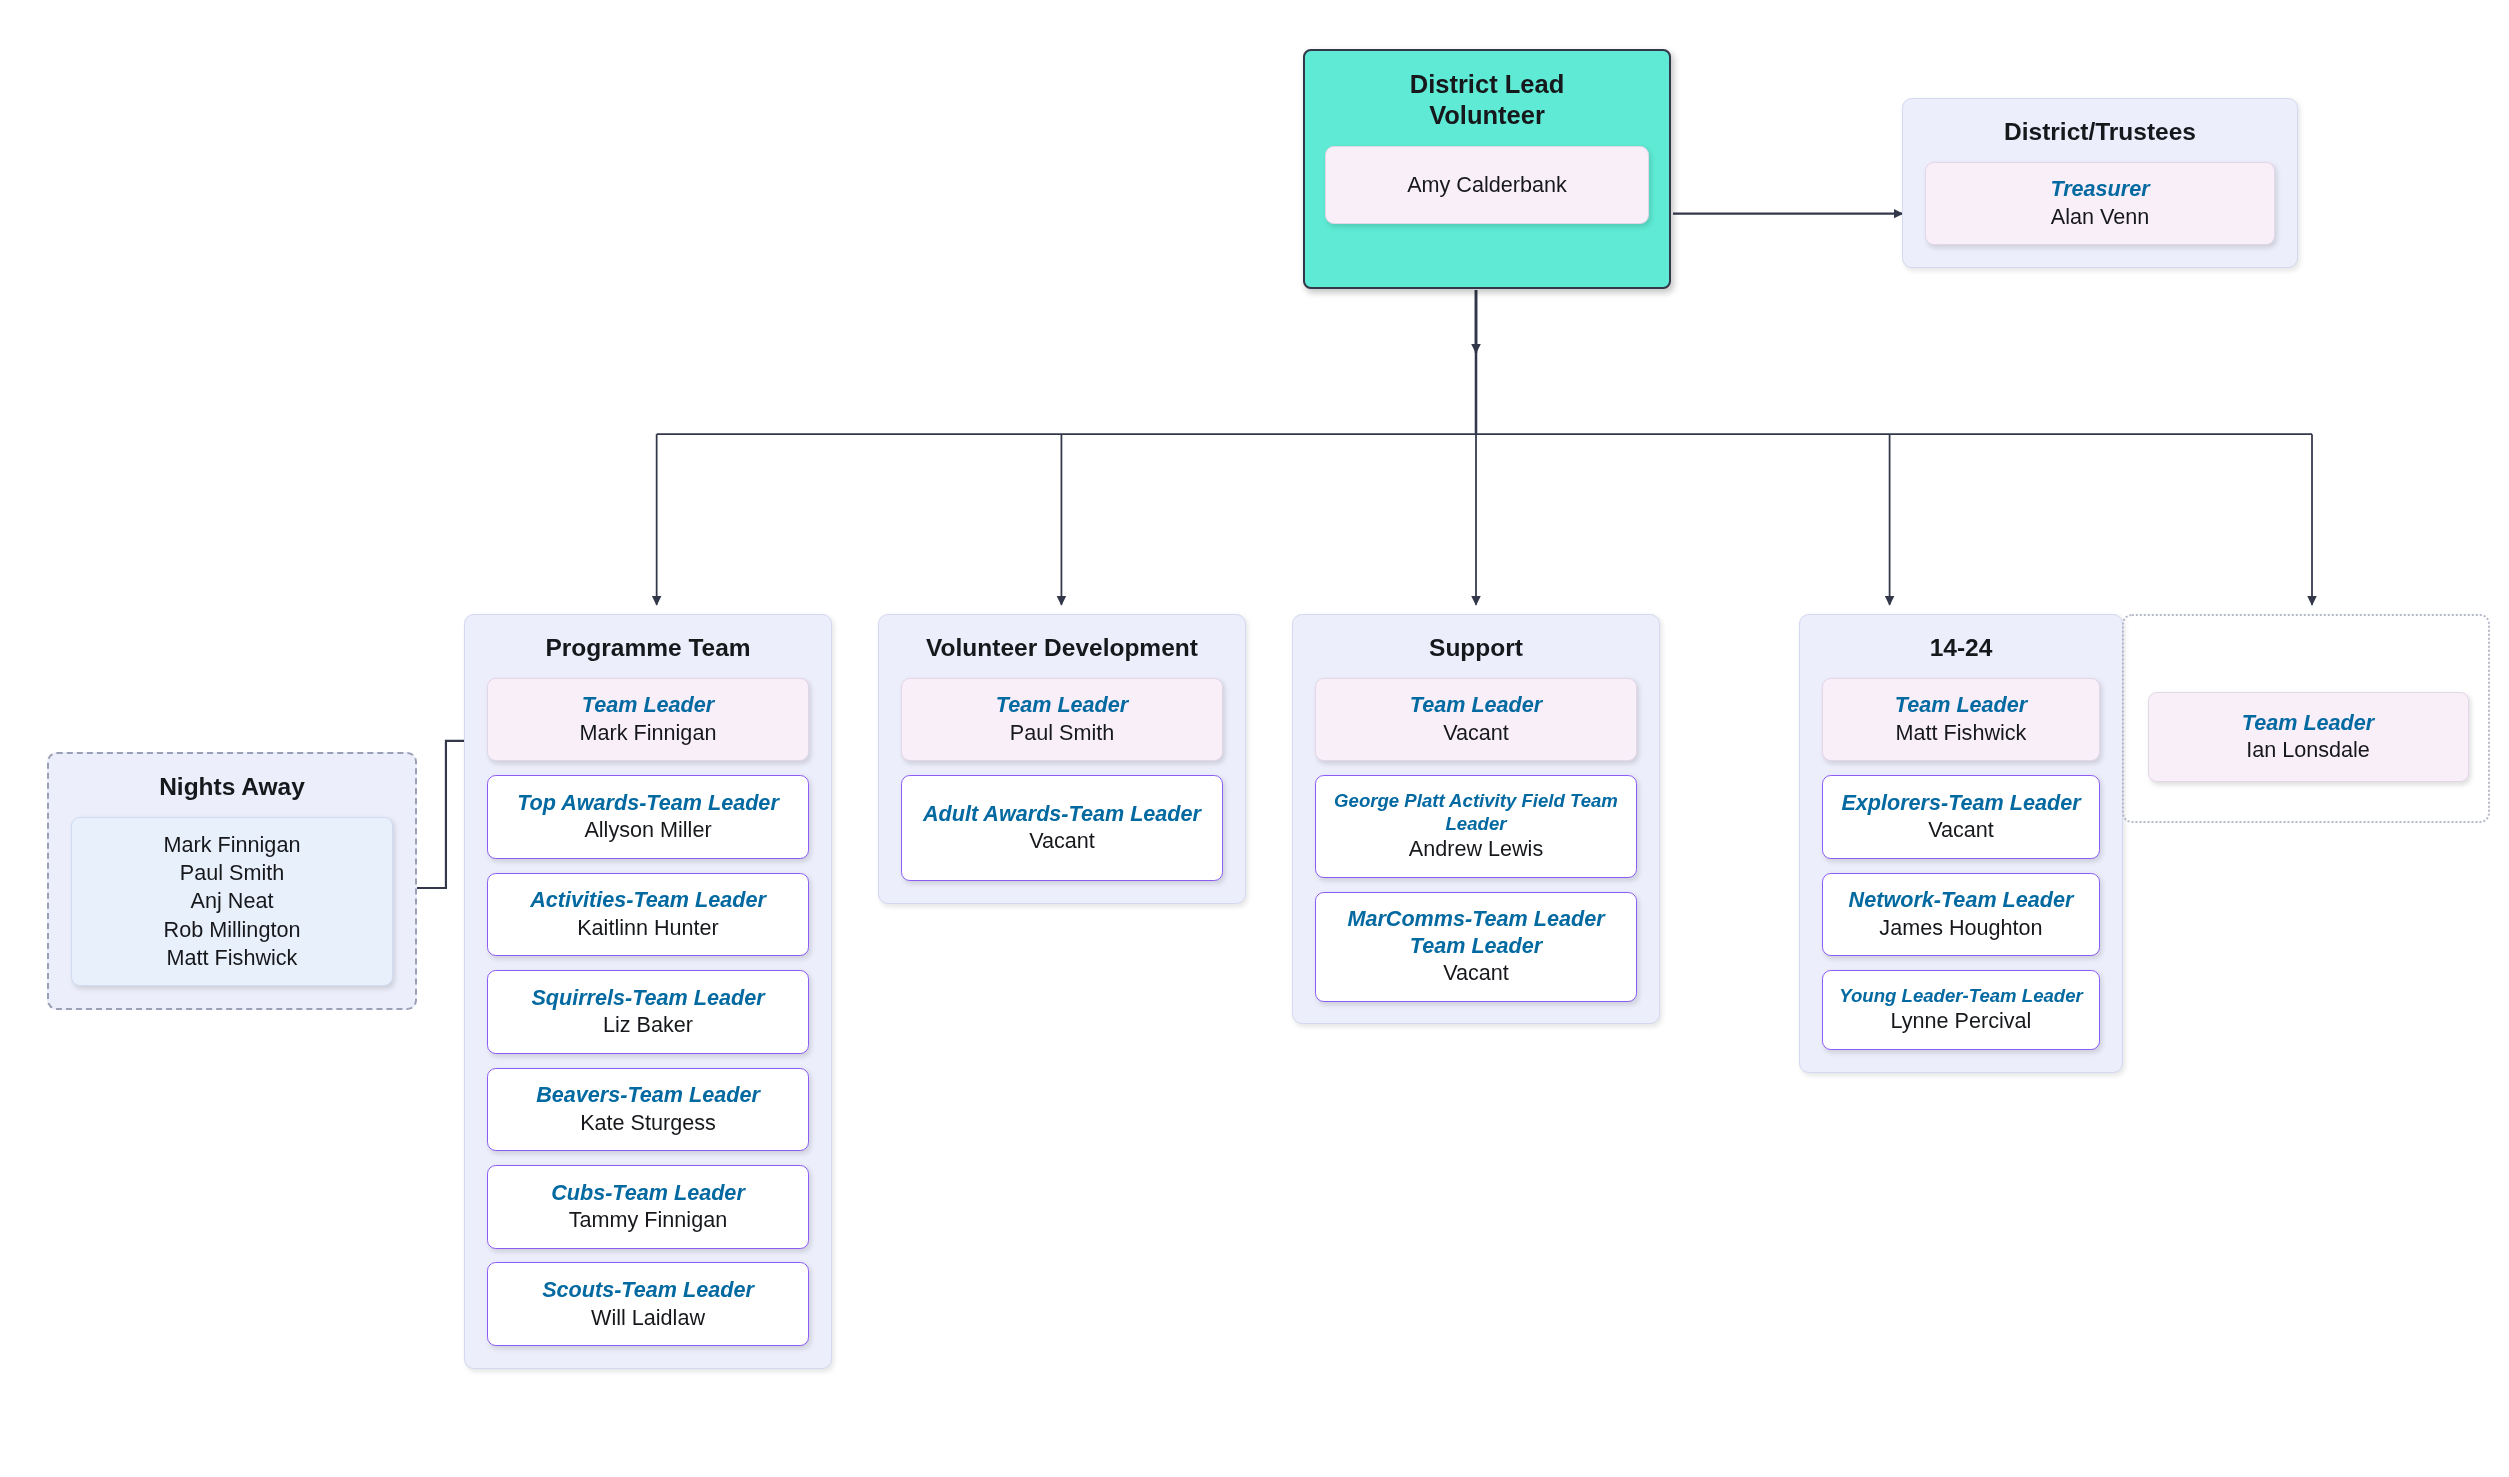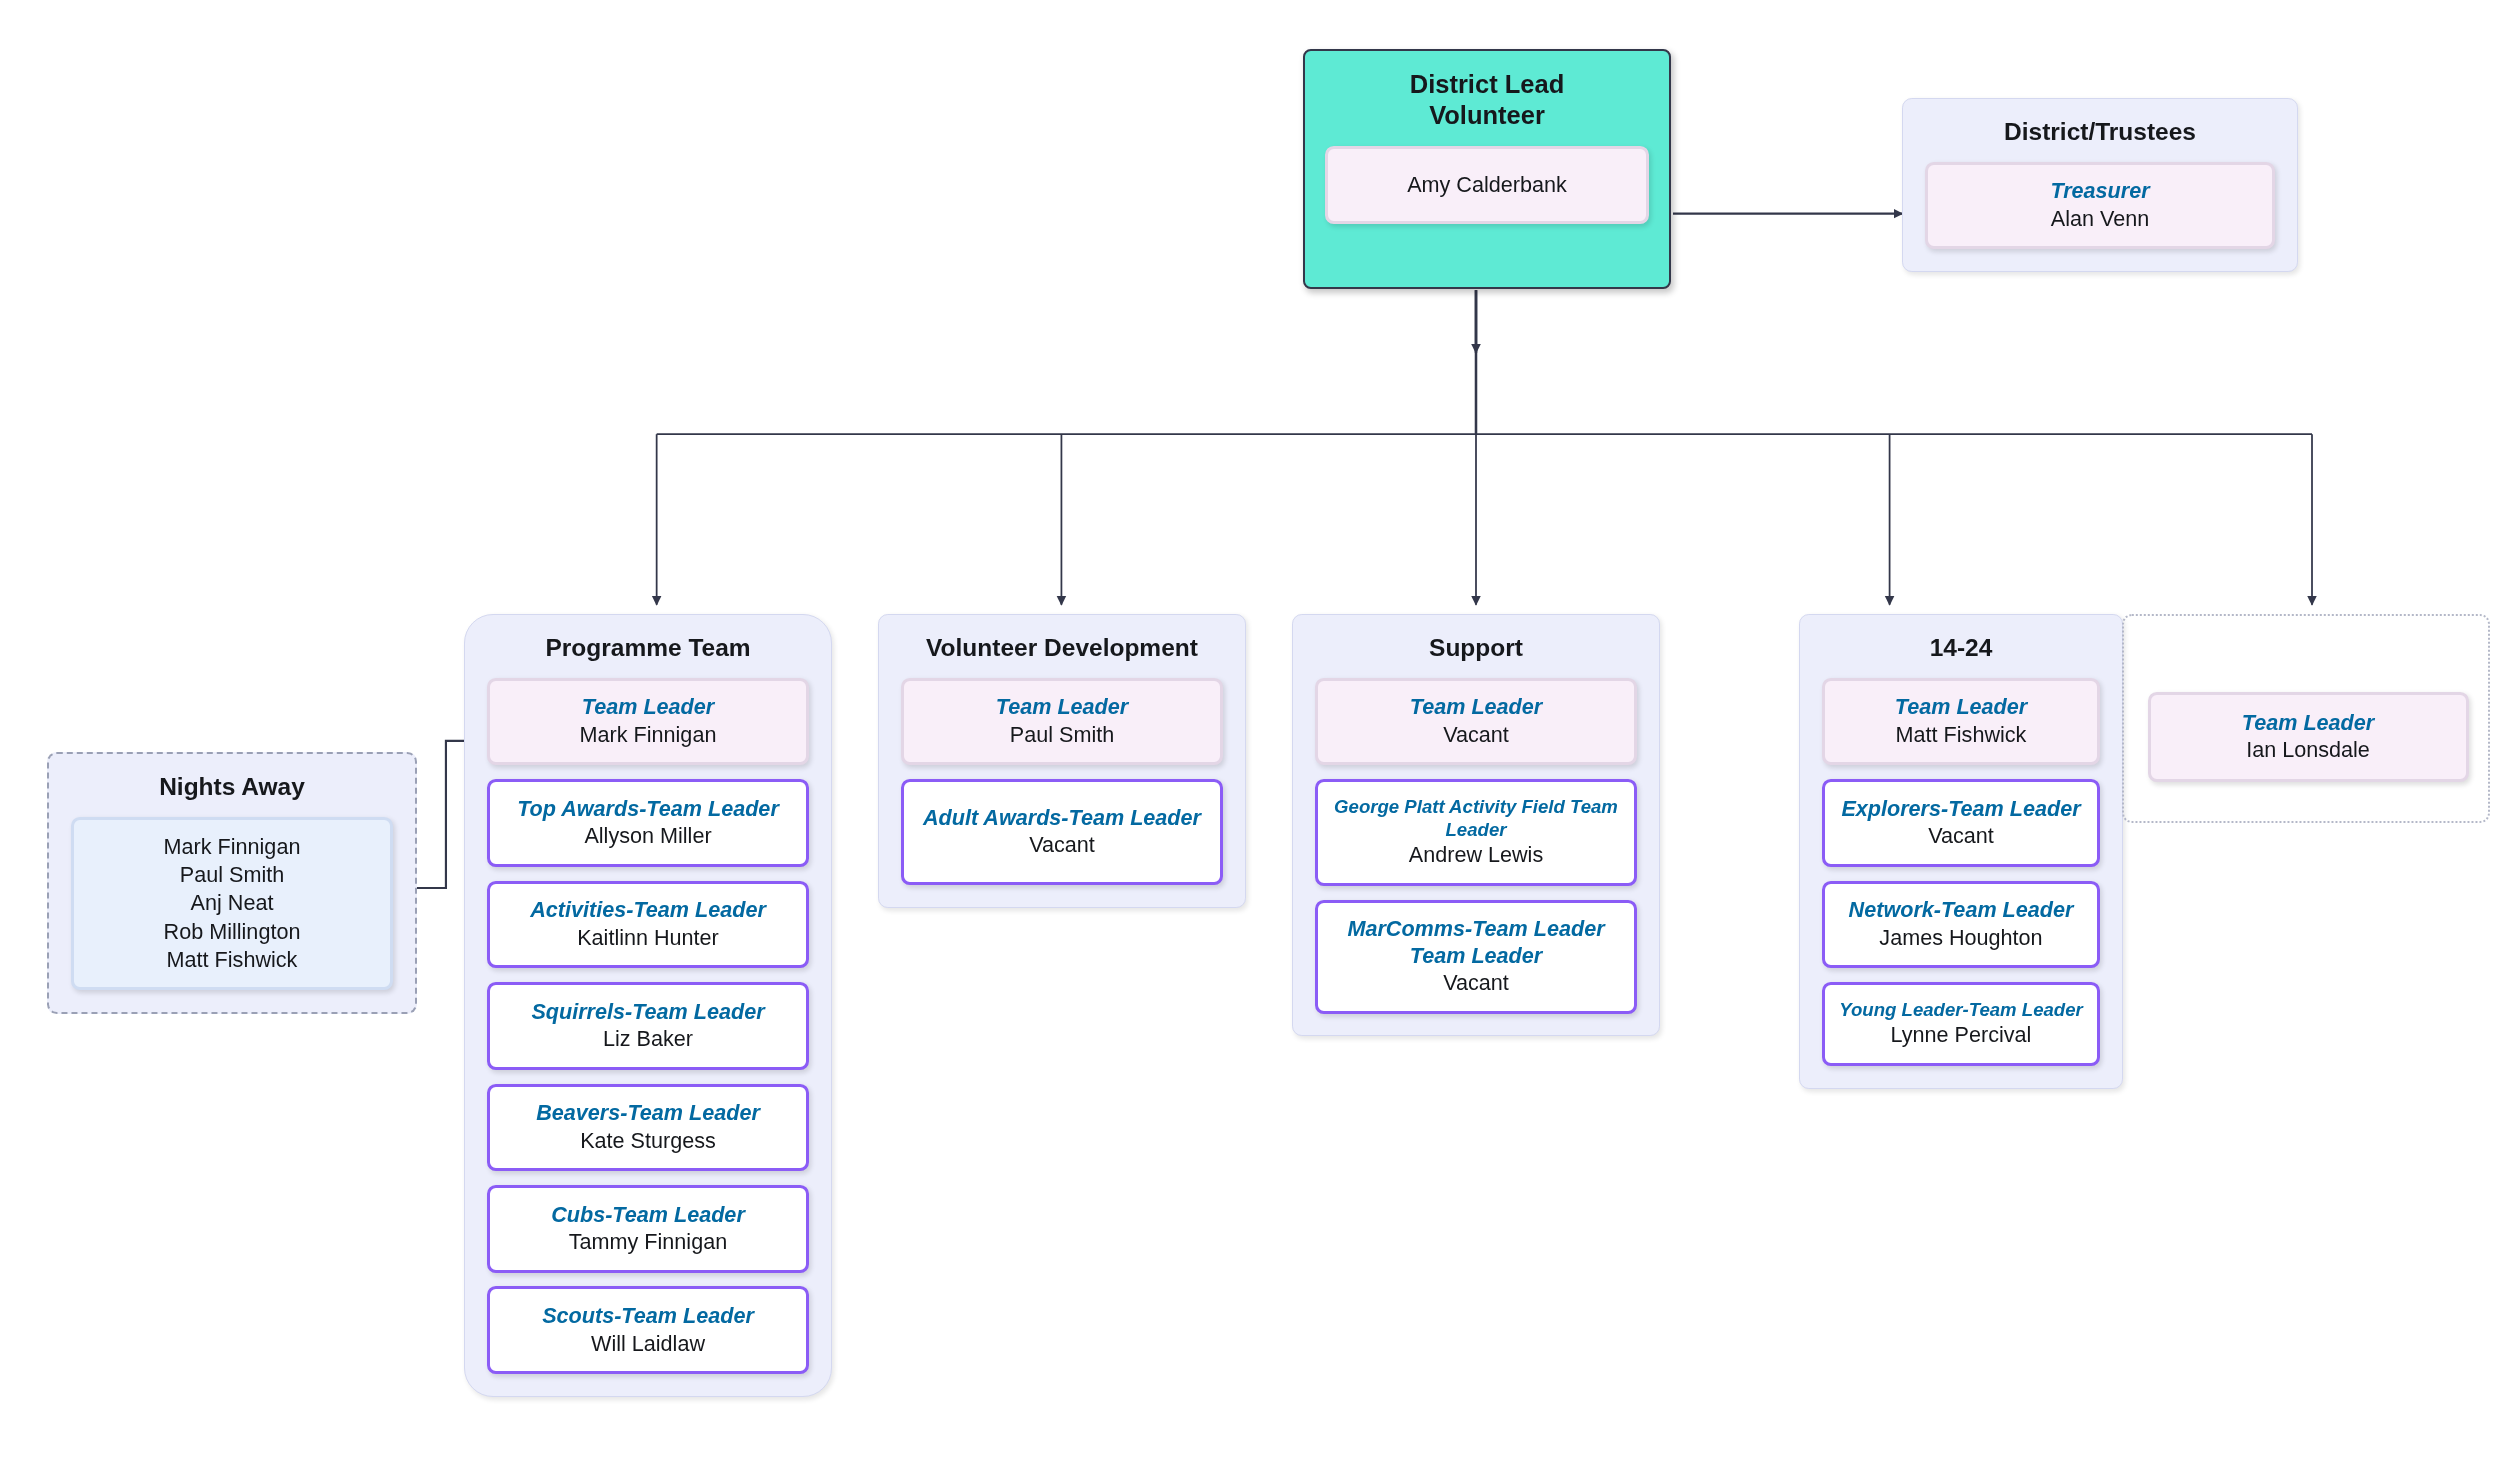--- a/index.html
+++ b/index.html
@@ -36,21 +36,21 @@
     font-weight: bold;
     color: #16181c;
     text-align: center;
     margin-bottom: 15.7px;
     line-height: 1.2;
   }
 
   
   .card {
     background: #ffffff;
-    border: 3px solid #8b5cf6;
+    border: 1px solid #8b5cf6;
     border-radius: 8.8px;
     box-shadow: 2px 2.9px 4.9px rgba(0,0,0,0.13);
     padding: 13.7px 11.8px;
     margin-bottom: 13.7px;
     text-align: center;
     min-height: 76px;
     display: flex;
     flex-direction: column;
     justify-content: center;
   }
@@ -165,21 +165,21 @@
     <div class="group-title">Nights Away</div>
     <div class="card blue">
       <div class="person multi">Mark Finnigan
 Paul Smith
 Anj Neat
 Rob Millington
 Matt Fishwick</div>
     </div>
   </div>
 
-  <div class="group" style="left:464px; top:614px; width:368px;border-radius:29px;">
+  <div class="group" style="left:464px; top:614px; width:368px;">
     <div class="group-title">Programme Team</div>
     <div class="card lead">
       <div class="role">Team Leader</div>
       <div class="person">Mark Finnigan</div>
     </div>
     <div class="card">
       <div class="role">Top Awards-Team Leader</div>
       <div class="person">Allyson Miller</div>
     </div>
     <div class="card">

